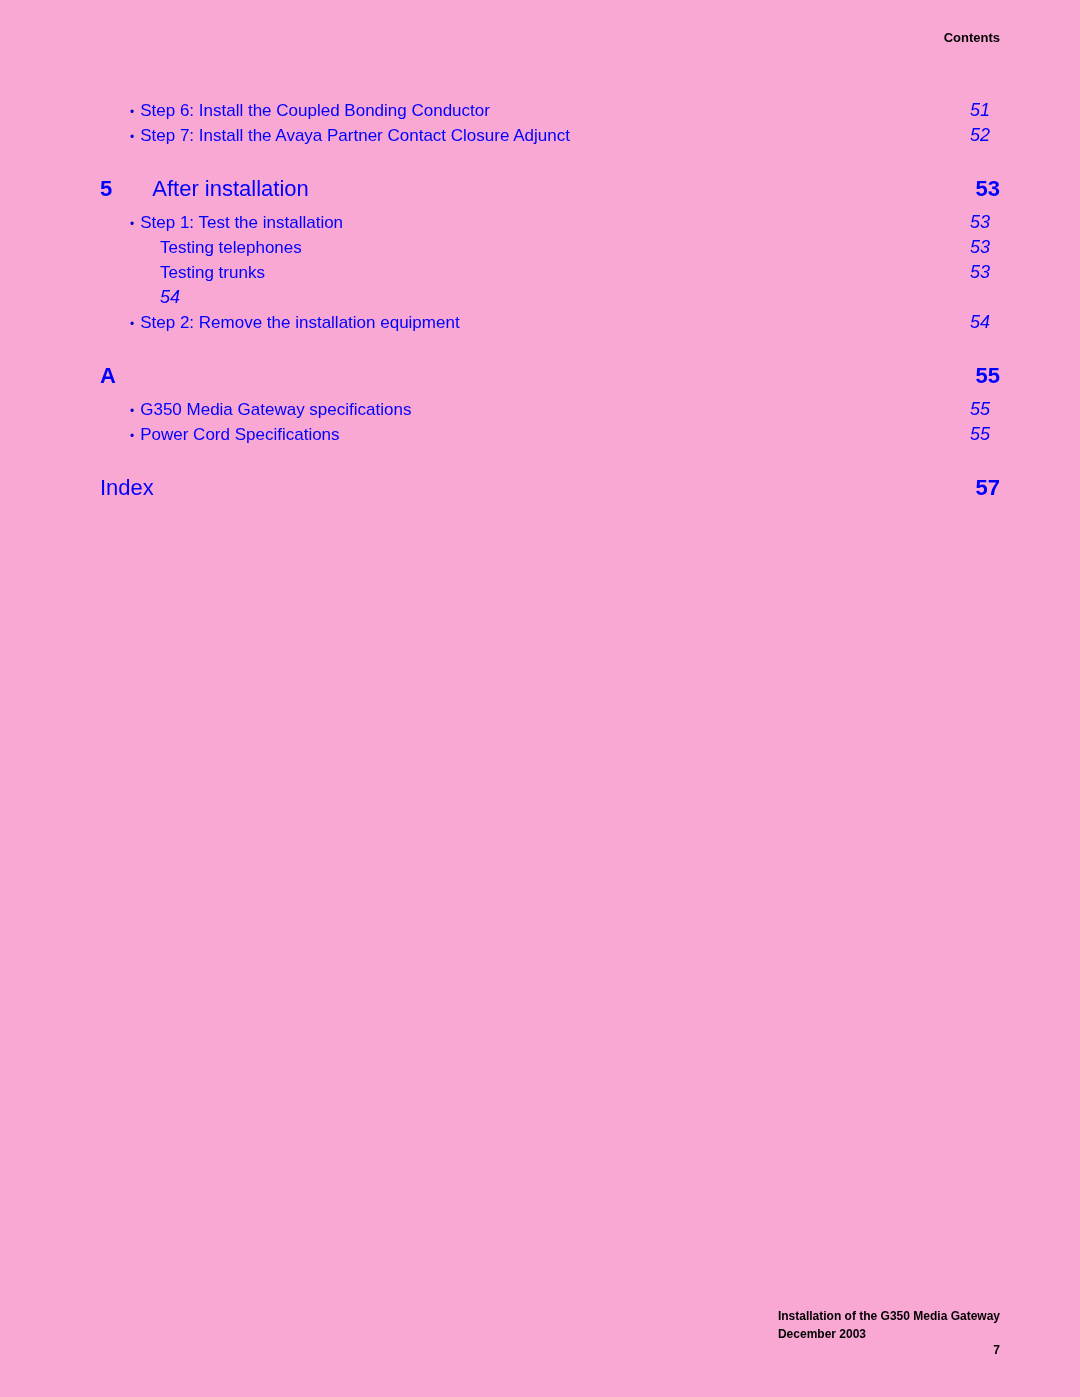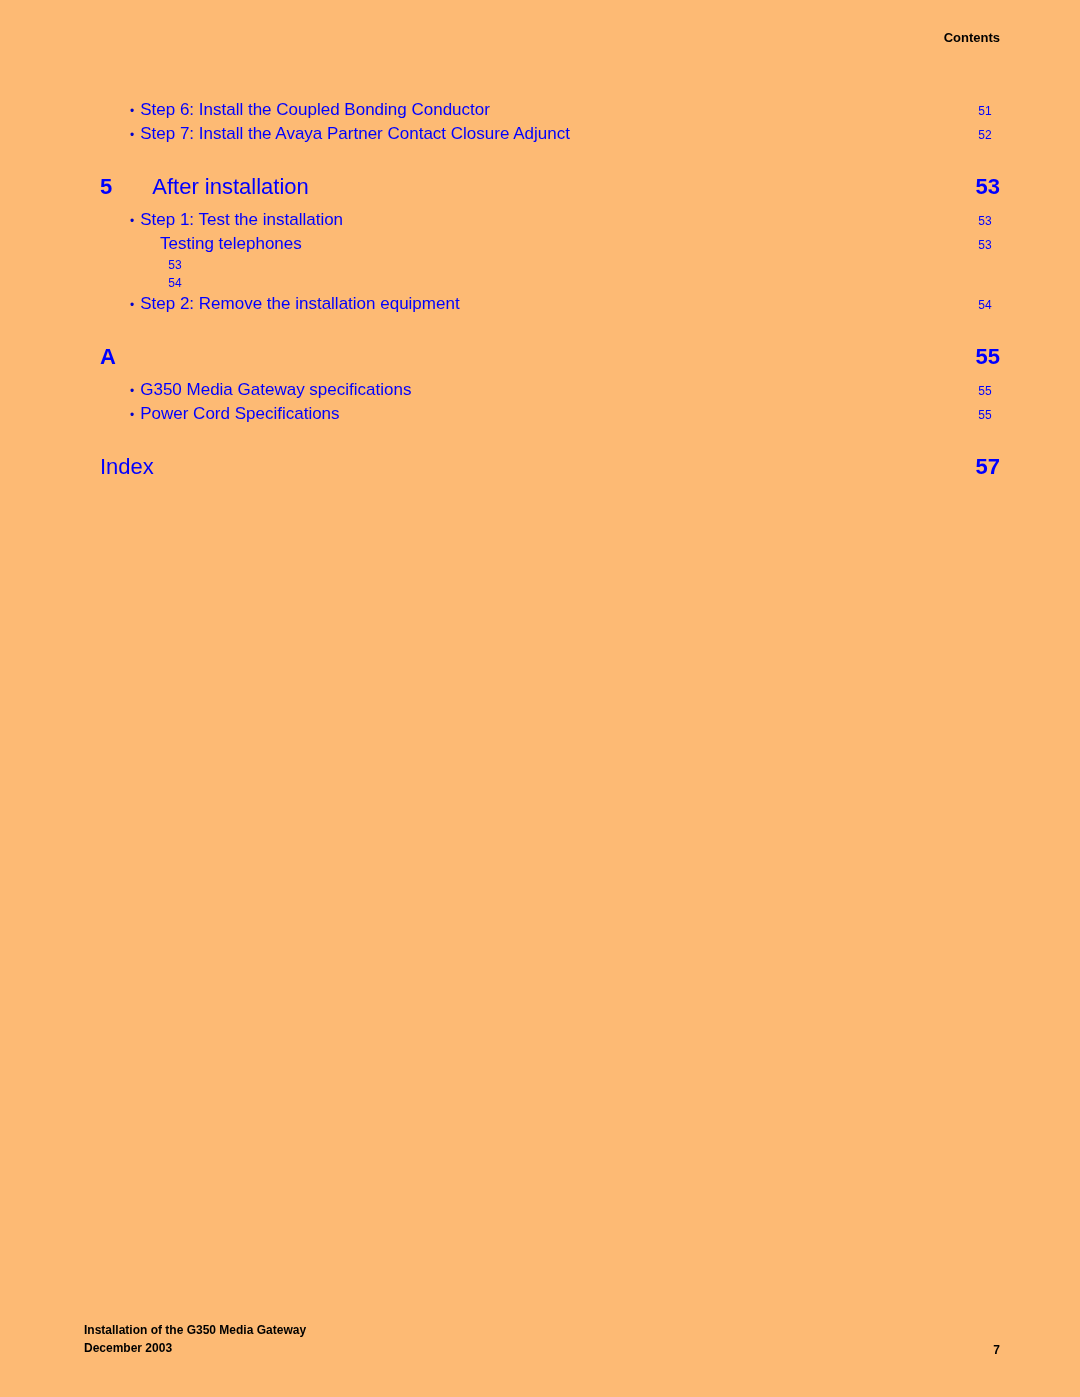--- a/index.html
+++ b/index.html
@@ -14,21 +14,21 @@
       font-size: 14px;
       color: #0000cc;
       width: 1080px;
       min-height: 1397px;
       position: relative;
     }
 
     .page {
       width: 1080px;
       min-height: 1397px;
-      background: #fdba74;
+      background: #f9a8d4;
       padding: 60px 80px 60px 100px;
       position: relative;
     }
 
     .header-right {
       position: absolute;
       top: 30px;
       right: 80px;
       font-size: 13px;
       font-weight: bold;
@@ -46,23 +46,24 @@
       margin-bottom: 4px;
     }
 
     .toc-item-text {
       color: #0000ff;
       font-size: 17px;
     }
 
     .toc-item-page {
       color: #0000ff;
-      font-size: 12px;
+      font-size: 18px;
       min-width: 30px;
-      text-align: center;
+      text-align: left;
+      font-style: italic;
     }
 
     .bullet-item {
       padding-left: 30px;
     }
 
     .bullet-item-inner {
       padding-left: 60px;
       gap: 44px;
     }
@@ -103,25 +104,26 @@
 
     .section-header-left {
       display: flex;
       align-items: baseline;
       gap: 20px;
     }
 
     .footer {
       position: absolute;
       bottom: 40px;
-      left: 84px;
+      left: 100px;
       right: 80px;
       display: flex;
       justify-content: space-between;
       align-items: flex-end;
+      flex-direction: column;
     }
 
     .footer-left {
       font-size: 12px;
       font-weight: bold;
       color: #000000;
       line-height: 1.5;
     }
 
     .footer-right {
@@ -182,20 +184,23 @@
         <span class="toc-item-page">53</span>
       </div>
 
       <div class="toc-item bullet-item-inner">
         <div class="toc-left">
           <span class="toc-item-text">Testing telephones</span>
         </div>
         <span class="toc-item-page">53</span>
       </div>
       <div class="toc-item bullet-item-inner">
+        <div class="toc-left">
+          <span class="toc-item-text">Testing trunks</span>
+        </div>
         <span class="toc-item-page">53</span>
       </div>
       <div class="toc-item bullet-item-inner">
         <span class="toc-item-page">54</span>
       </div>
 
       <div class="toc-item bullet-item">
         <div class="toc-left">
           <span class="bullet-symbol">•</span>
           <span class="toc-item-text">Step 2: Remove the installation equipment</span>

